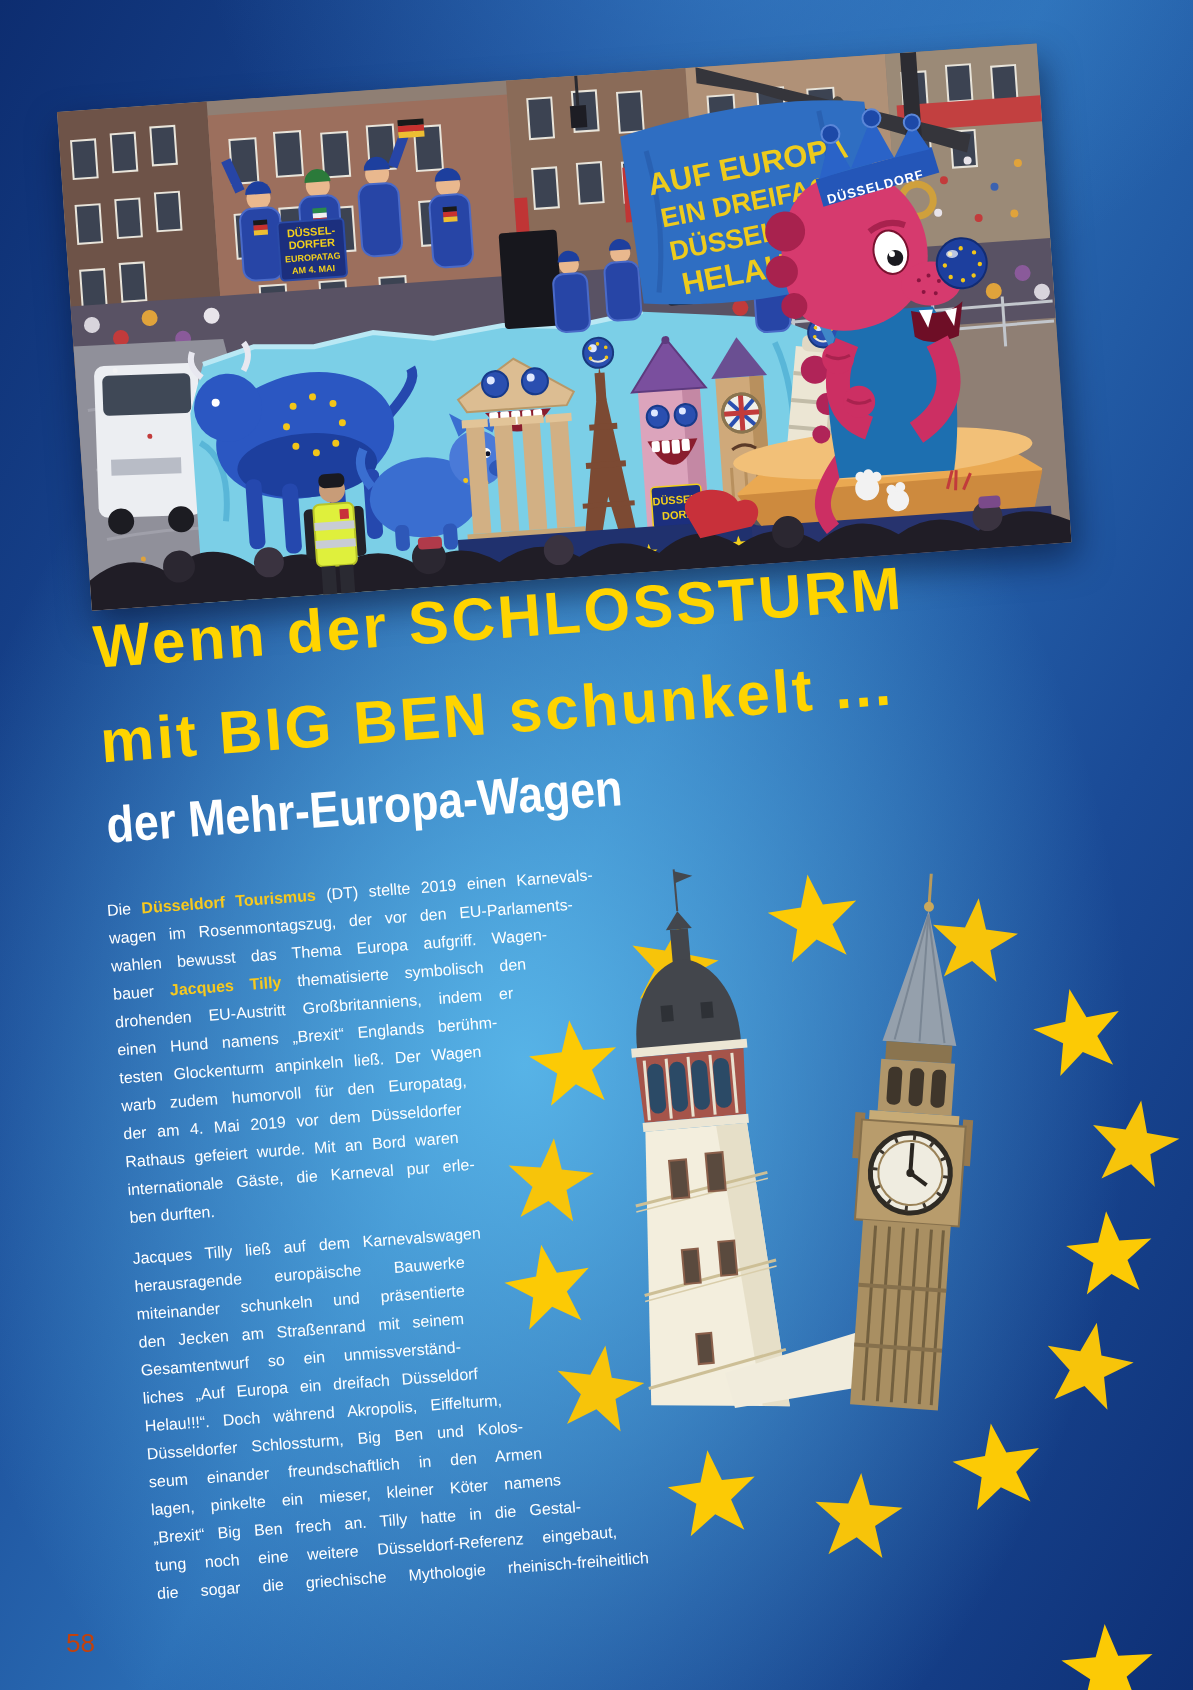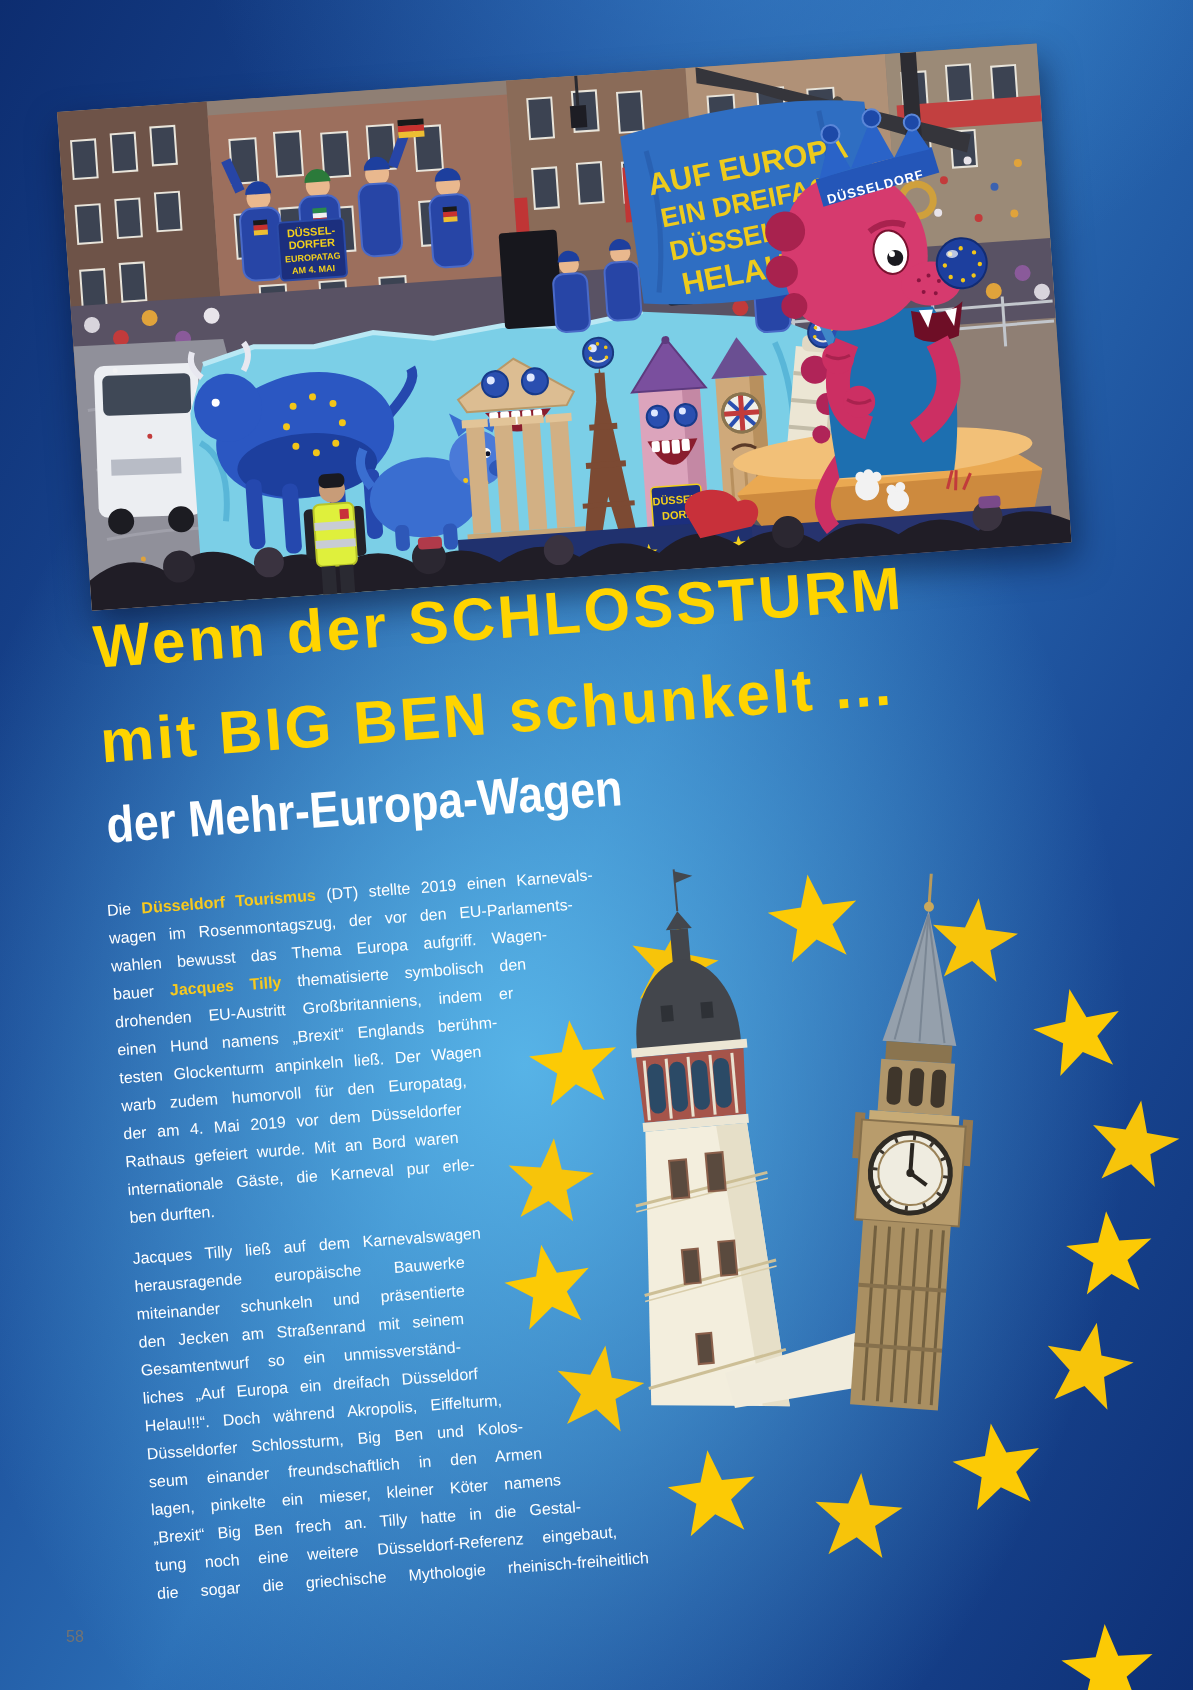--- a/index.html
+++ b/index.html
@@ -20,21 +20,21 @@
   .subtitle{margin-top:6px;font-size:47px;font-weight:bold;color:#ffffff;white-space:nowrap;
     transform:scale(.95,1.08);transform-origin:0 0;letter-spacing:0;}
   #article{position:absolute;left:106px;top:897px;transform:rotate(-4.2deg);transform-origin:0 0;
     color:#ffffff;font-size:16px;line-height:28px;}
   .ln{height:28px;text-align:justify;text-align-last:justify;white-space:nowrap;}
   .la{text-align:left;text-align-last:left;}
   .hl{color:#f7c91e;font-weight:bold;}
   .p2{margin-top:13px;}
   #stars{position:absolute;left:0;top:0;pointer-events:none;}
   #towers{position:absolute;left:555px;top:828px;pointer-events:none;}
-  #pagenum{position:absolute;left:66px;top:1628px;font-size:16px;color:#737373;}
+  #pagenum{position:absolute;left:66px;top:1628px;font-size:26px;color:#c2410c;}
 </style>
 </head>
 <body>
 
 <div id="photo">
 <svg width="982" height="500" viewBox="0 0 982 500" xmlns="http://www.w3.org/2000/svg">
 
   <rect width="982" height="500" fill="#8f7f74"></rect>
   <rect x="0" y="0" width="150" height="262" fill="#6e5348"></rect>
   <rect x="150" y="14" width="300" height="250" fill="#9c6f5d"></rect>

